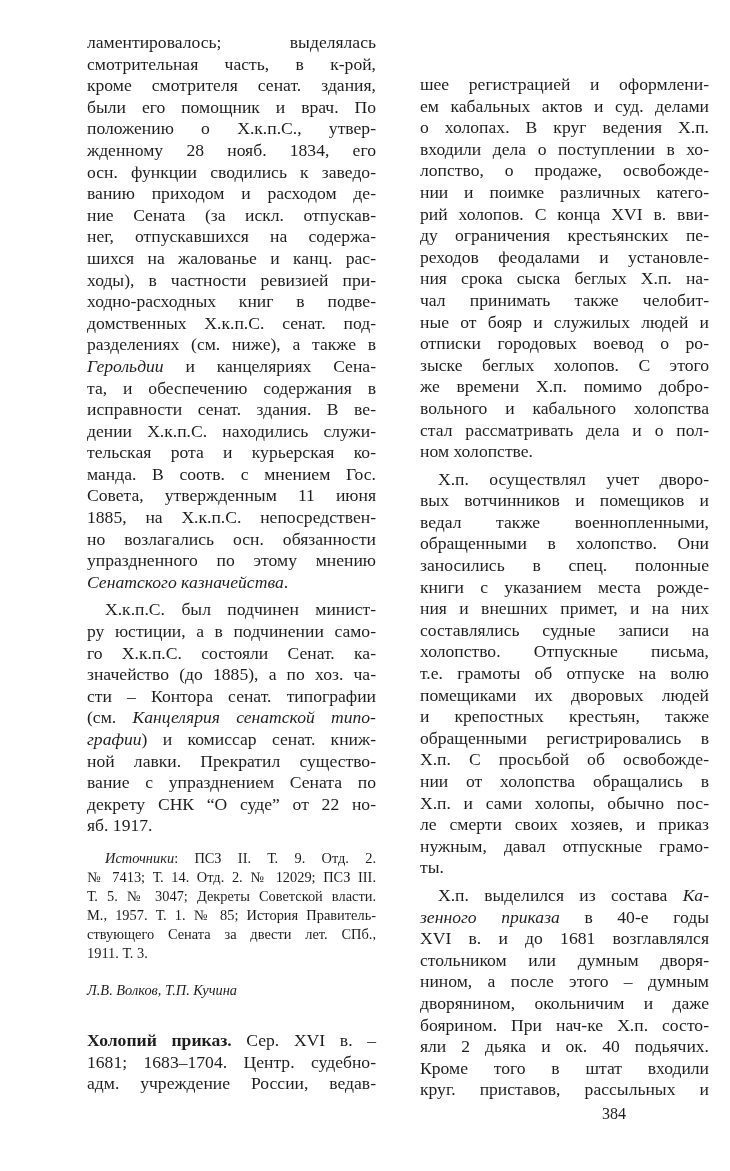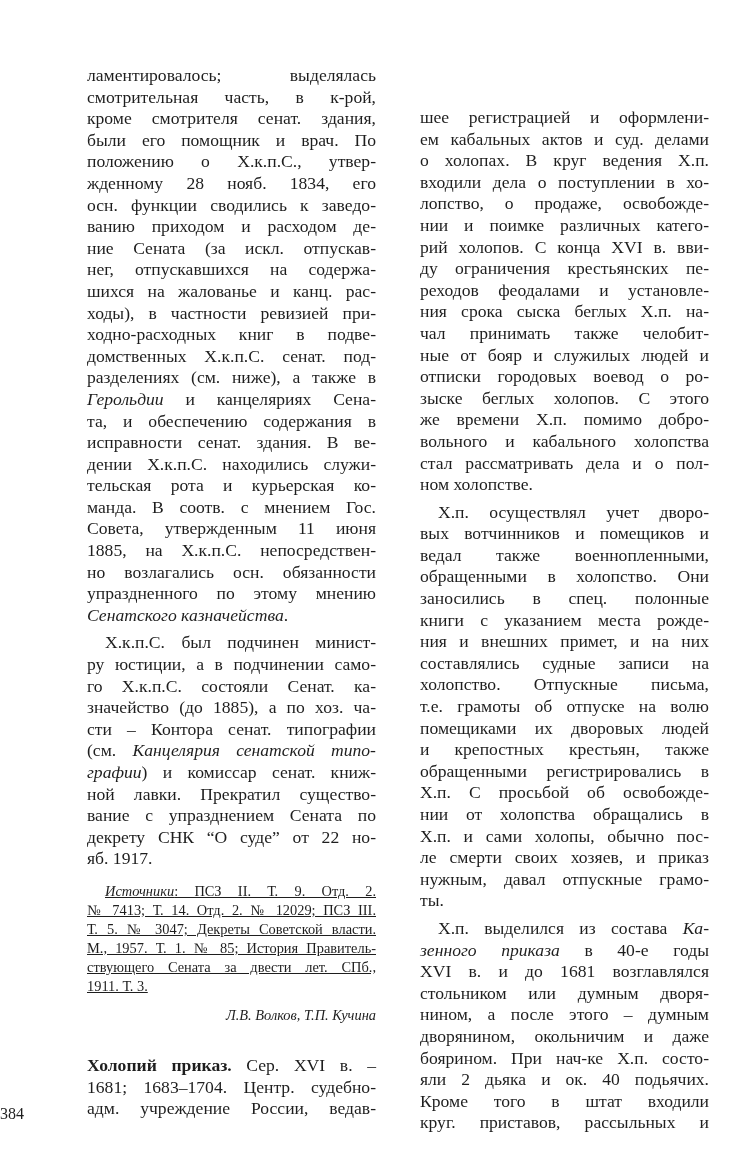--- a/index.html
+++ b/index.html
@@ -1,31 +1,31 @@
 <!DOCTYPE html>
 <html><head>
 <meta charset="utf-8">
 <style>
   html, body { margin: 0; padding: 0; background: #ffffff; }
   body { width: 730px; height: 1171px; position: relative; overflow: hidden;
          font-family: "Liberation Serif", "DejaVu Serif", serif; color: #1e1e1e; }
-  .col { position: absolute; top: 65px; width: 289px; font-size: 17.6px; line-height: 21.6px; }
+  .col { position: absolute; top: 32px; width: 289px; font-size: 17.6px; line-height: 21.6px; }
   .col.left { left: 87px; }
   .col.right { left: 420px; margin-top: 42px; }
   .ln { display: block; white-space: nowrap; text-align: justify; text-align-last: justify; height: 21.6px; }
   .ln.last { text-align-last: left; }
   .ln.indent { padding-left: 18px; }
   .it { font-style: italic; }
   .b { font-weight: bold; }
   .para-gap { height: 6px; }
   .src { font-size: 14.4px; line-height: 19px; }
-  .src .ln { height: 19px; text-decoration: underline; }
-  .authors { text-align: right; font-style: italic; font-size: 14.4px; line-height: 19px; margin-top: 10px; }
+  .src .ln { height: 19px; }
+  .authors { text-align: left; font-style: italic; font-size: 14.4px; line-height: 19px; margin-top: 18px; }
   .entry-gap { height: 30px; }
-  .page-number { position: absolute; top: 1105px; left: 0; width: 626px; text-align: left; font-size: 16px; }
+  .page-number { position: absolute; top: 1105px; left: 0; width: 626px; text-align: right; font-size: 16px; }
 </style>
 </head>
 <body>
 
 <div class="col left">
   <div>
     <span class="ln">ламентировалось; выделялась</span>
     <span class="ln">смотрительная часть, в к-рой,</span>
     <span class="ln">кроме смотрителя сенат. здания,</span>
     <span class="ln">были его помощник и врач. По</span>

